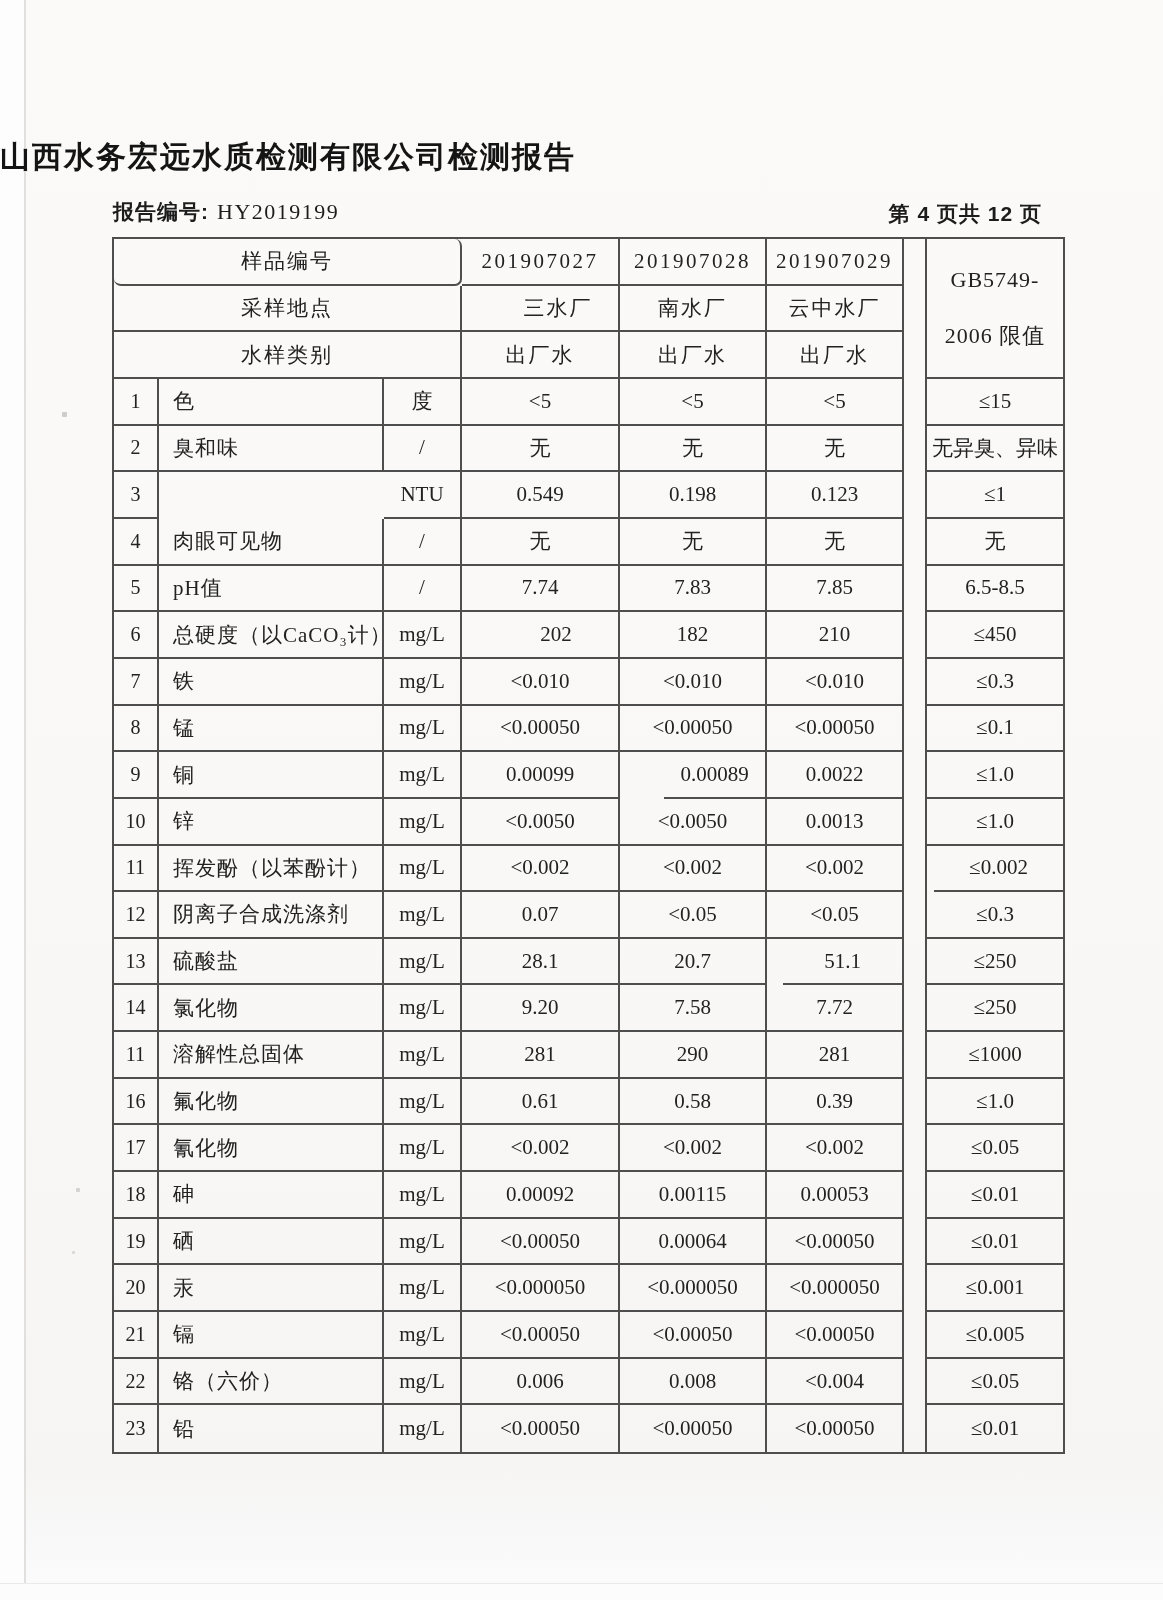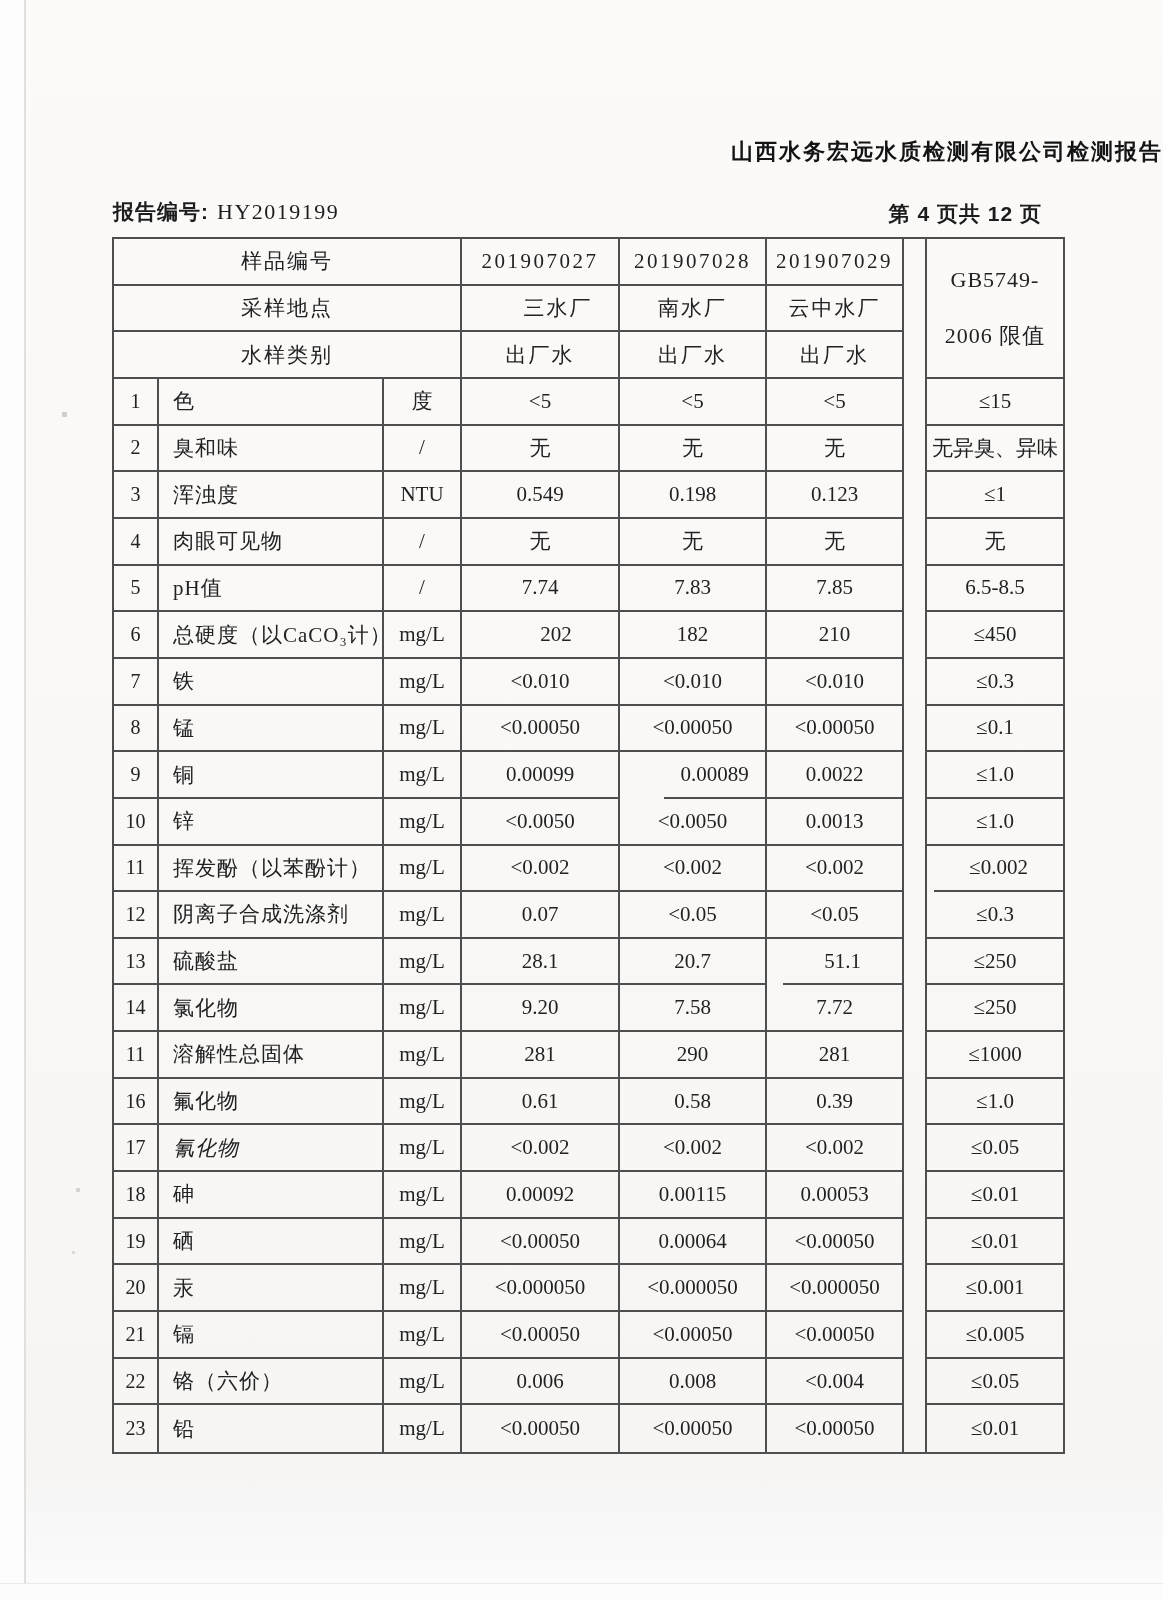--- a/index.html
+++ b/index.html
@@ -23,23 +23,23 @@
   .scan-bottom-band{
     position:absolute;left:0;top:1583px;width:1163px;height:17px;
     background:#fcfcfd;border-top:1px solid #eae9eb;
   }
   .speck{position:absolute;background:#b9b6b3;border-radius:1px;opacity:.65;}
   .speck.s1{left:62px;top:412px;width:5px;height:5px;}
   .speck.s2{left:76px;top:1188px;width:4px;height:4px;background:#c2bfbc;}
   .speck.s3{left:72px;top:1251px;width:3px;height:3px;background:#cac7c4;}
 
   .doc-title{
-    position:absolute;left:0;right:0;top:137px;text-align:right;
+    position:absolute;left:0;right:0;top:137px;text-align:left;
     font-family:Liberation Mono, monospace;
-    font-size:22px;font-weight:700;letter-spacing:2px;color:#141414;
+    font-size:30px;font-weight:700;letter-spacing:2px;color:#141414;
     white-space:nowrap;
   }
   .meta-row{position:absolute;left:0;top:198px;width:1163px;height:32px;}
   .report-no{
     position:absolute;left:113px;top:0;font-size:21px;color:#1c1c1c;white-space:nowrap;
   }
   .report-no .lbl{
     font-family:"Liberation Sans","DejaVu Sans",sans-serif;font-weight:700;letter-spacing:1px;
   }
   .report-no .val{
@@ -86,21 +86,21 @@
   <div class="doc-title">山西水务宏远水质检测有限公司检测报告</div>
 
   <div class="meta-row">
     <div class="report-no">
       <span class="lbl">报告编号:</span><span class="val">HY2019199</span>
     </div>
     <div class="page-info">第 4 页共 12 页</div>
   </div>
 
   <div class="report-table" id="report-table">
-      <div class="cell br bb hlabel" style="grid-area: 1 / 1 / span 1 / span 3;">样品编号</div>
+      <div class="cell br bb hlabel" style="grid-area: 1 / 1 / span 1 / span 3; border-radius: 7px;">样品编号</div>
       <div class="cell br bb hlabel" style="grid-area: 2 / 1 / span 1 / span 3;">采样地点</div>
       <div class="cell br bb hlabel" style="grid-area: 3 / 1 / span 1 / span 3;">水样类别</div>
       <div class="cell br bb sid" style="grid-area: 1 / 4 / span 1 / span 1;">201907027</div>
       <div class="cell br bb hlabel" style="grid-area: 2 / 4 / span 1 / span 1; padding-left: 36px;">三水厂</div>
       <div class="cell br bb hlabel" style="grid-area: 3 / 4 / span 1 / span 1;">出厂水</div>
       <div class="cell br bb sid" style="grid-area: 1 / 5 / span 1 / span 1;">201907028</div>
       <div class="cell br bb hlabel" style="grid-area: 2 / 5 / span 1 / span 1;">南水厂</div>
       <div class="cell br bb hlabel" style="grid-area: 3 / 5 / span 1 / span 1;">出厂水</div>
       <div class="cell br bb sid" style="grid-area: 1 / 6 / span 1 / span 1;">201907029</div>
       <div class="cell br bb hlabel" style="grid-area: 2 / 6 / span 1 / span 1;">云中水厂</div>
@@ -118,21 +118,20 @@
       <div class="cell br bb" style="grid-area: 4 / 6 / span 1 / span 1;">&lt;5</div>
       <div class="cell  bb" style="grid-area: 4 / 8 / span 1 / span 1;">≤15</div>
       <div class="cell br num-cell bb" style="grid-area: 5 / 1 / span 1 / span 1;">2</div>
       <div class="cell br name-cell bb" style="grid-area: 5 / 2 / span 1 / span 1;">臭和味</div>
       <div class="cell br bb" style="grid-area: 5 / 3 / span 1 / span 1;">/</div>
       <div class="cell br bb" style="grid-area: 5 / 4 / span 1 / span 1;">无</div>
       <div class="cell br bb" style="grid-area: 5 / 5 / span 1 / span 1;">无</div>
       <div class="cell br bb" style="grid-area: 5 / 6 / span 1 / span 1;">无</div>
       <div class="cell  bb" style="grid-area: 5 / 8 / span 1 / span 1;">无异臭、异味</div>
       <div class="cell br num-cell bb" style="grid-area: 6 / 1 / span 1 / span 1;">3</div>
-      <div class="cell br name-cell bb" style="grid-area: 6 / 2 / span 1 / span 1;">浑浊度</div>
       <div class="cell br bb" style="grid-area: 6 / 3 / span 1 / span 1;">NTU</div>
       <div class="cell br bb" style="grid-area: 6 / 4 / span 1 / span 1;">0.549</div>
       <div class="cell br bb" style="grid-area: 6 / 5 / span 1 / span 1;">0.198</div>
       <div class="cell br bb" style="grid-area: 6 / 6 / span 1 / span 1;">0.123</div>
       <div class="cell  bb" style="grid-area: 6 / 8 / span 1 / span 1;">≤1</div>
       <div class="cell br num-cell bb" style="grid-area: 7 / 1 / span 1 / span 1;">4</div>
       <div class="cell br name-cell bb" style="grid-area: 7 / 2 / span 1 / span 1;">肉眼可见物</div>
       <div class="cell br bb" style="grid-area: 7 / 3 / span 1 / span 1;">/</div>
       <div class="cell br bb" style="grid-area: 7 / 4 / span 1 / span 1;">无</div>
       <div class="cell br bb" style="grid-area: 7 / 5 / span 1 / span 1;">无</div>
@@ -216,21 +215,21 @@
       <div class="cell br bb" style="grid-area: 18 / 6 / span 1 / span 1;">281</div>
       <div class="cell  bb" style="grid-area: 18 / 8 / span 1 / span 1;">≤1000</div>
       <div class="cell br num-cell bb" style="grid-area: 19 / 1 / span 1 / span 1;">16</div>
       <div class="cell br name-cell bb" style="grid-area: 19 / 2 / span 1 / span 1;">氟化物</div>
       <div class="cell br bb" style="grid-area: 19 / 3 / span 1 / span 1;">mg/L</div>
       <div class="cell br bb" style="grid-area: 19 / 4 / span 1 / span 1;">0.61</div>
       <div class="cell br bb" style="grid-area: 19 / 5 / span 1 / span 1;">0.58</div>
       <div class="cell br bb" style="grid-area: 19 / 6 / span 1 / span 1;">0.39</div>
       <div class="cell  bb" style="grid-area: 19 / 8 / span 1 / span 1;">≤1.0</div>
       <div class="cell br num-cell bb" style="grid-area: 20 / 1 / span 1 / span 1;">17</div>
-      <div class="cell br name-cell bb" style="grid-area: 20 / 2 / span 1 / span 1; font-style: italic;">氰化物</div>
+      <div class="cell br name-cell bb" style="grid-area: 20 / 2 / span 1 / span 1;">氰化物</div>
       <div class="cell br bb" style="grid-area: 20 / 3 / span 1 / span 1;">mg/L</div>
       <div class="cell br bb" style="grid-area: 20 / 4 / span 1 / span 1;">&lt;0.002</div>
       <div class="cell br bb" style="grid-area: 20 / 5 / span 1 / span 1;">&lt;0.002</div>
       <div class="cell br bb" style="grid-area: 20 / 6 / span 1 / span 1;">&lt;0.002</div>
       <div class="cell  bb" style="grid-area: 20 / 8 / span 1 / span 1;">≤0.05</div>
       <div class="cell br num-cell bb" style="grid-area: 21 / 1 / span 1 / span 1;">18</div>
       <div class="cell br name-cell bb" style="grid-area: 21 / 2 / span 1 / span 1;">砷</div>
       <div class="cell br bb" style="grid-area: 21 / 3 / span 1 / span 1;">mg/L</div>
       <div class="cell br bb" style="grid-area: 21 / 4 / span 1 / span 1;">0.00092</div>
       <div class="cell br bb" style="grid-area: 21 / 5 / span 1 / span 1;">0.00115</div>

